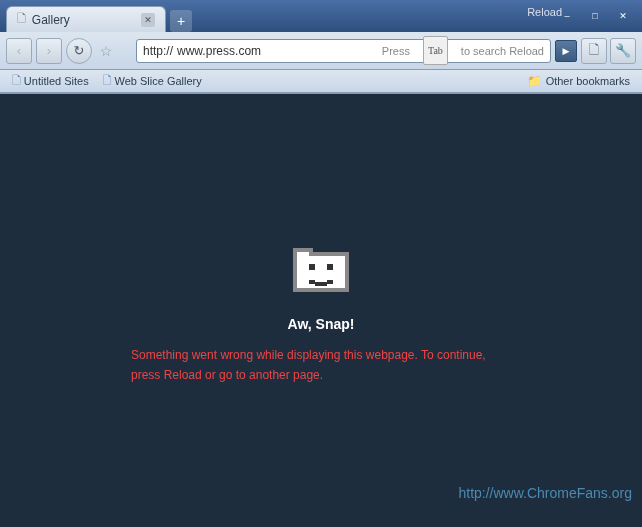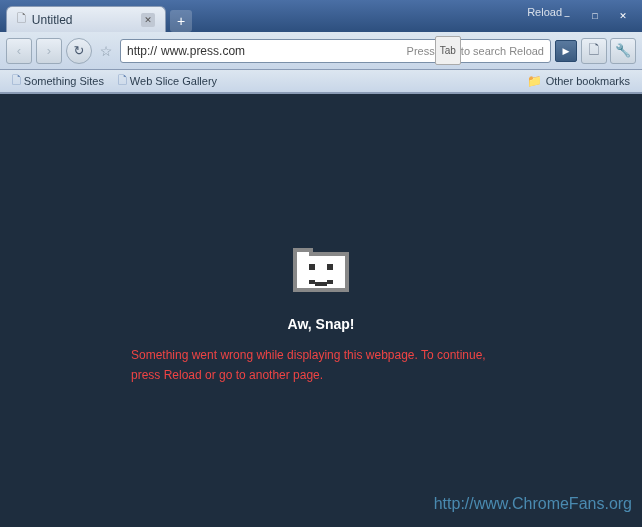--- a/index.html
+++ b/index.html
@@ -118,37 +118,39 @@
       height: 24px;
       border: 1px solid #7a8fa8;
       border-radius: 3px;
       background: white;
       display: flex;
       align-items: center;
       padding: 0 6px;
       font-size: 12px;
       color: #2c3e50;
       gap: 4px;
+      margin-left: 16px;
     }
     .address-text { color: #333; font-size: 12px; }
     .search-hint {
       margin-left: auto;
       font-size: 11px;
       color: #888;
       display: flex;
       align-items: center;
-      gap: 0;
+      gap: 13px;
     }
     .tab-key {
       border: 1px solid #aaa;
       border-radius: 2px;
       padding: 8px 4px;
       font-size: 10px;
       color: #555;
       background: #f0f0f0;
+      font-family: Liberation Serif, serif;
     }
     .media-btn {
       width: 22px; height: 22px;
       background: linear-gradient(to bottom, #5a7a9f, #3a5a7f);
       border: 1px solid #2a4a6f;
       border-radius: 2px;
       display: flex; align-items: center; justify-content: center;
       cursor: pointer;
       color: white;
       font-size: 9px;
@@ -233,34 +235,34 @@
     .error-message {
       color: #ef4444;
       font-size: 12px;
       text-align: left;
       max-width: 380px;
       line-height: 1.6;
     }
 
     .watermark {
       position: absolute;
-      bottom: 14px;
+      bottom: 26px;
       right: 10px;
       color: #4a8ab0;
-      font-size: 16px;
+      font-size: 14px;
     }
   </style>
 </head>
 <body>
 
 <div class="title-bar" style="position:relative;">
   <div class="tab-area">
     <div class="tab">
       <span style="font-size:11px; color:#666;">🗋</span>
-      <span style="font-size:12px; color:#2c3e50;">Untitled</span>
+      <span style="font-size:12px; color:#2c3e50;">Gallery</span>
       <div class="tab-close">✕</div>
     </div>
     <div class="new-tab-btn">+</div>
   </div>
   <span class="google-label">Reload</span>
   <div class="window-controls">
     <div class="win-ctrl">–</div>
     <div class="win-ctrl">□</div>
     <div class="win-ctrl close">✕</div>
   </div>
@@ -283,21 +285,21 @@
   <div class="media-btn">▶</div>
   <div class="toolbar-right">
     <div class="tool-btn">🗋</div>
     <div class="tool-btn">🔧</div>
   </div>
 </div>
 
 <div class="bookmarks-bar">
   <div class="bookmark-item">
     <span class="bookmark-icon">🗋</span>
-    <span>Something Sites</span>
+    <span>Untitled Sites</span>
   </div>
   <div class="bookmark-item">
     <span class="bookmark-icon">🗋</span>
     <span>Web Slice Gallery</span>
   </div>
   <div class="other-bookmarks">
     <span class="folder-icon">📁</span>
     <span>Other bookmarks</span>
   </div>
 </div>

